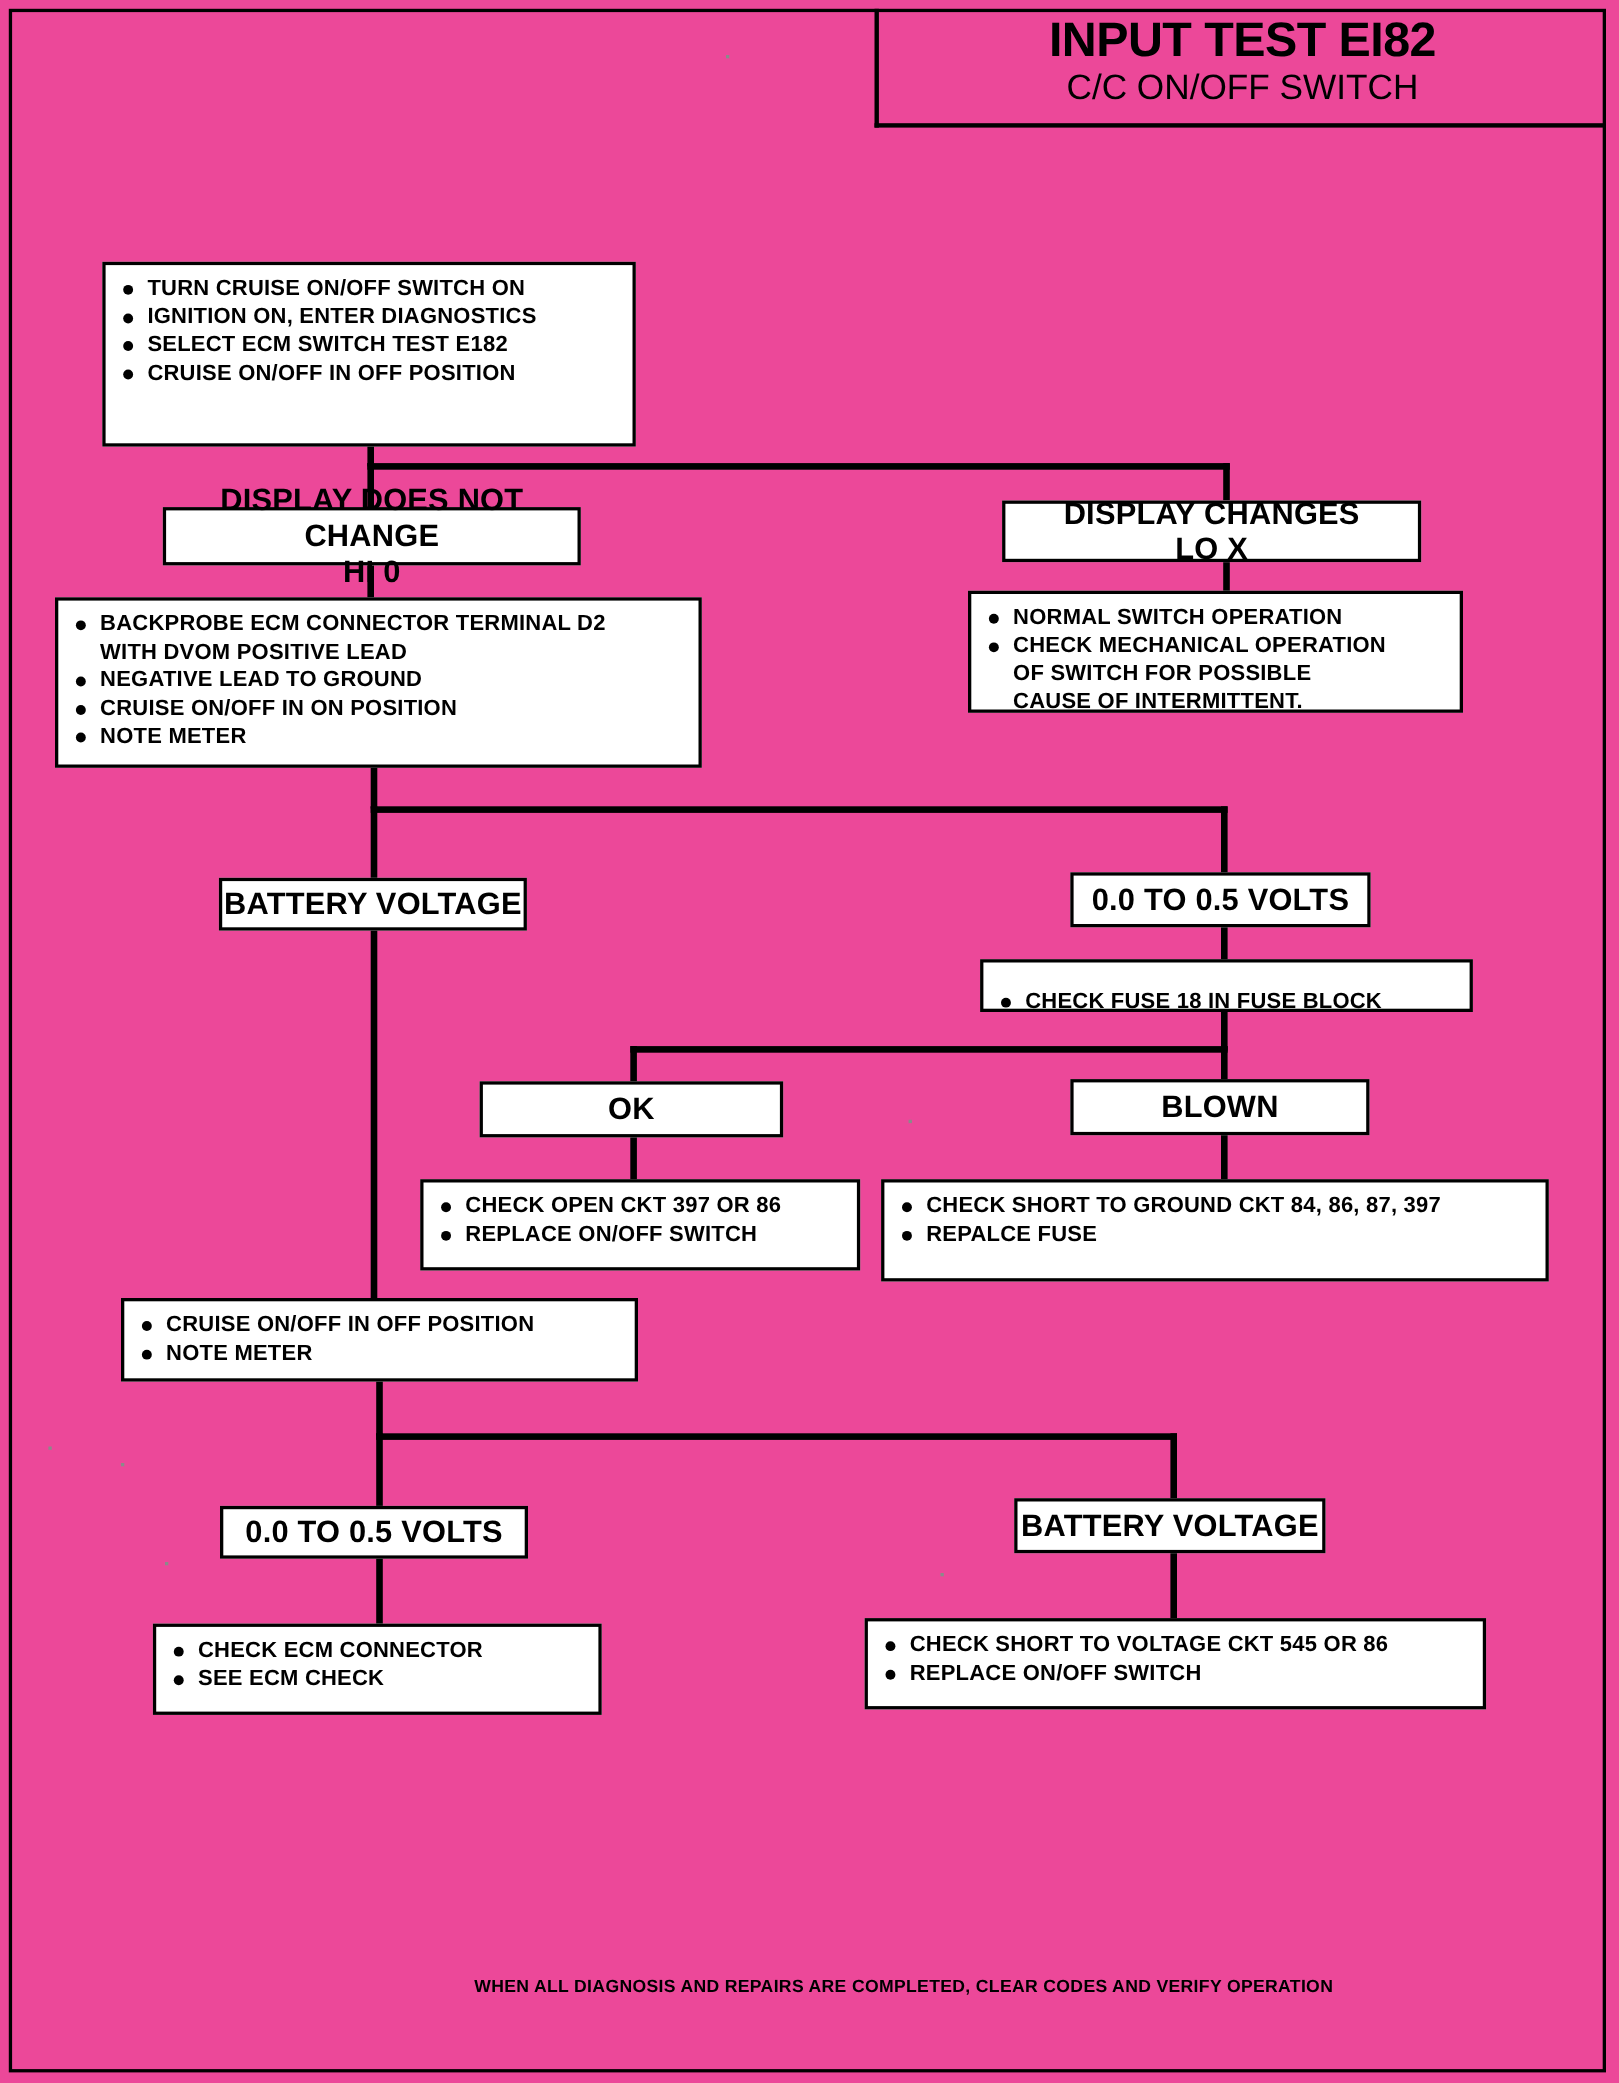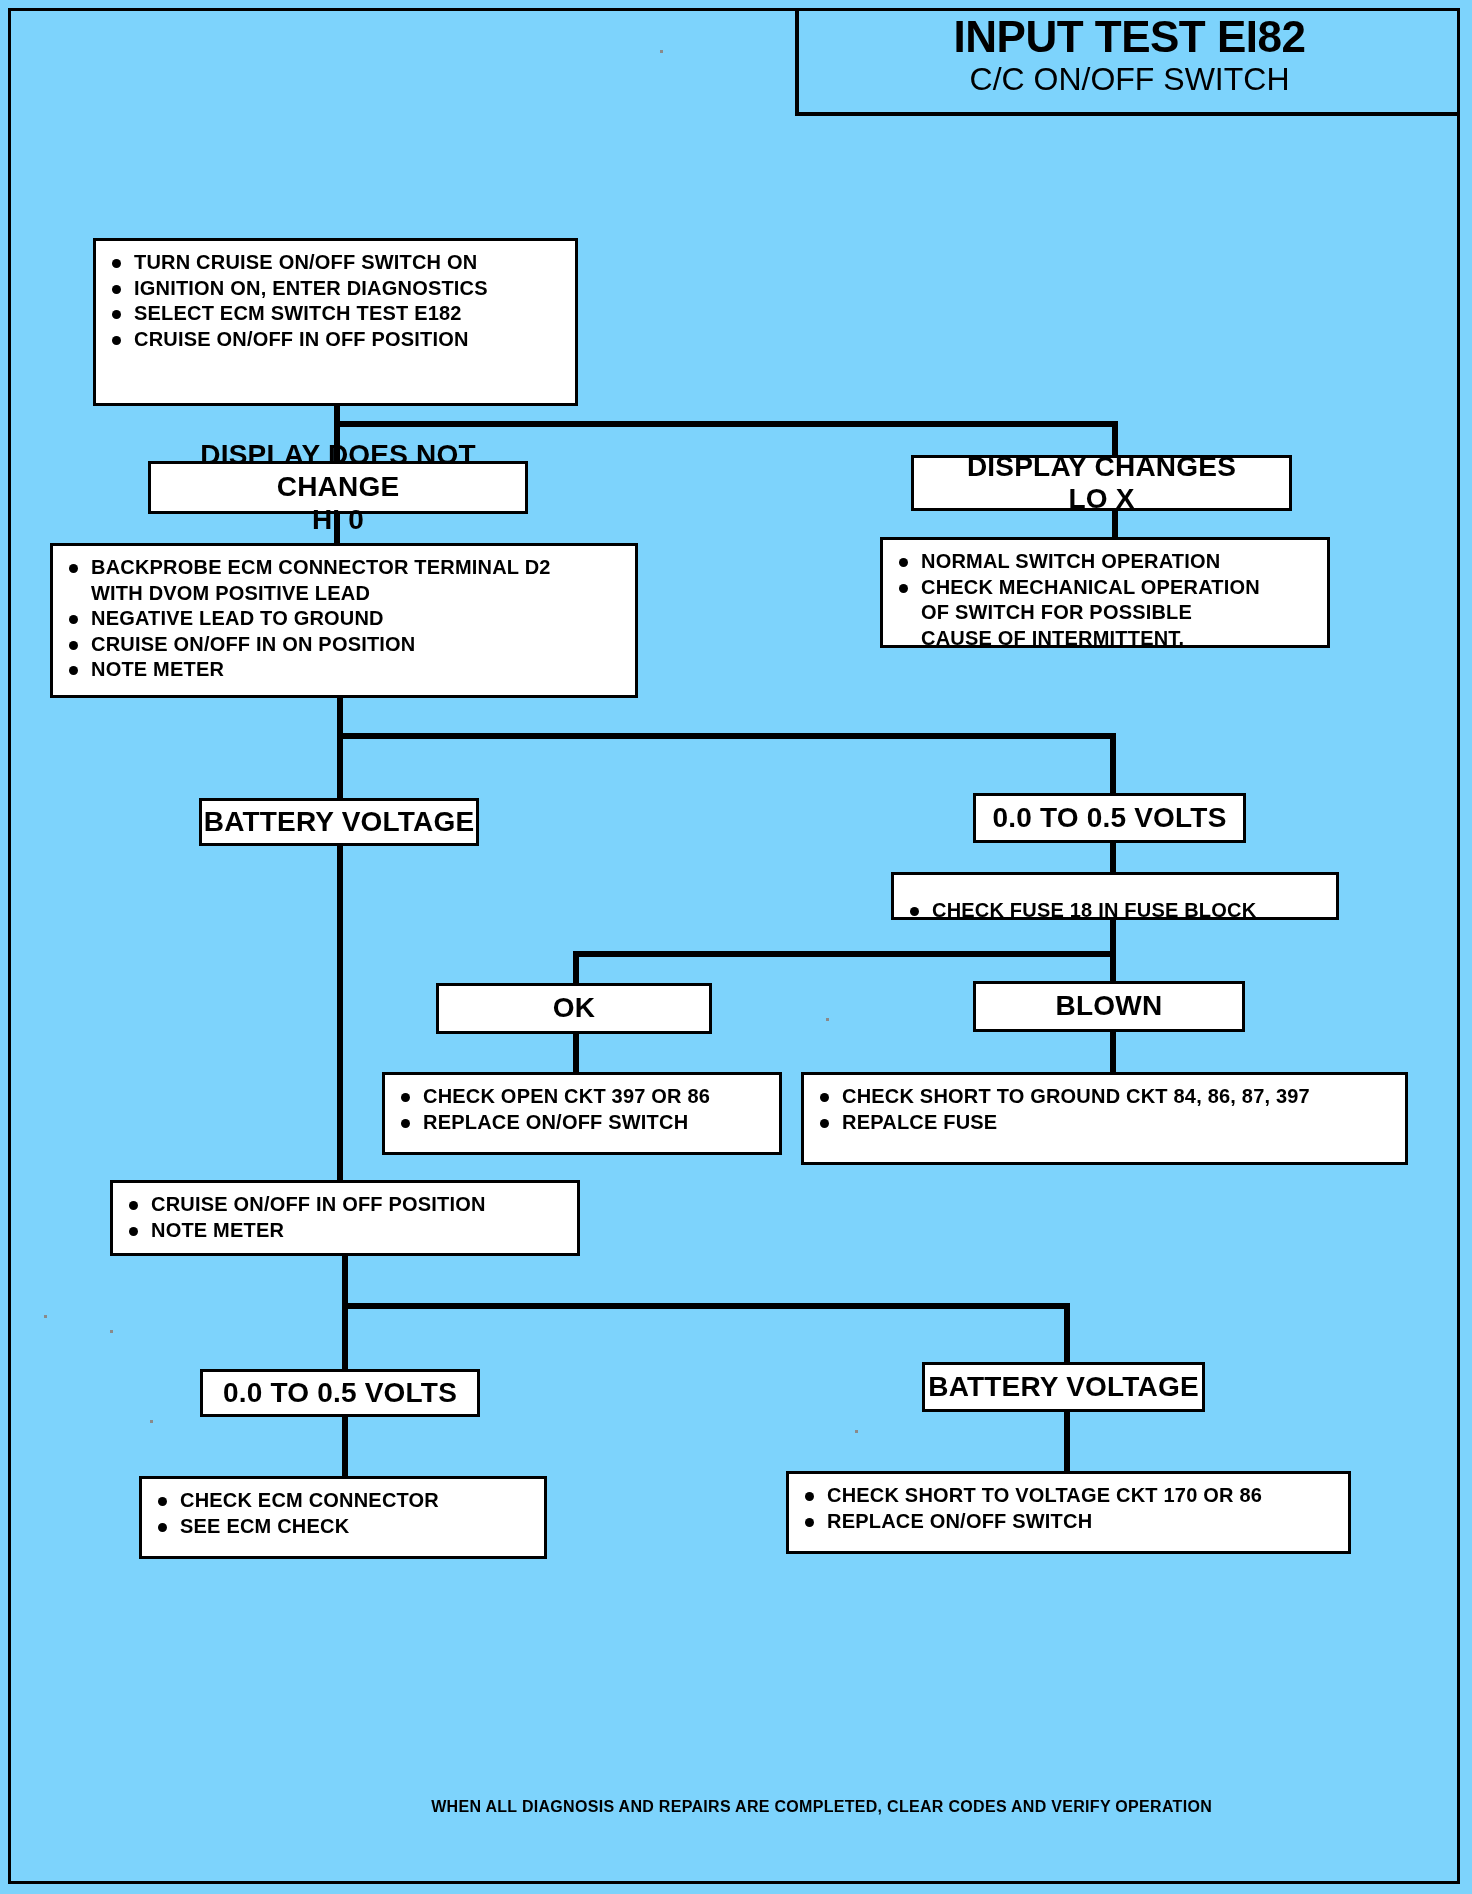--- a/index.html
+++ b/index.html
@@ -8,21 +8,21 @@
     background: #ffffff;
   }
   body {
     font-family: "Liberation Sans", sans-serif;
     -webkit-font-smoothing: none;
   }
   #page {
     position: relative;
     width: 1472px;
     height: 1894px;
-    background: #7dd3fc;
+    background: #ec4899;
     overflow: hidden;
   }
 
   
   .page-frame {
     position: absolute;
     left: 8px;
     top: 8px;
     width: 1452px;
     height: 1876px;
@@ -282,21 +282,21 @@
 
   <div class="node" style="left:139px; top:1476px; width:408px; height:83px;">
     <ul class="bullets">
       <li>CHECK ECM CONNECTOR</li>
       <li>SEE  ECM CHECK</li>
     </ul>
   </div>
 
   <div class="node" style="left:786px; top:1471px; width:565px; height:83px;">
     <ul class="bullets">
-      <li>CHECK SHORT TO VOLTAGE CKT 170 OR 86</li>
+      <li>CHECK SHORT TO VOLTAGE CKT 545 OR 86</li>
       <li>REPLACE ON/OFF SWITCH</li>
     </ul>
   </div>
 
   <div class="footer">WHEN ALL DIAGNOSIS AND REPAIRS ARE COMPLETED, CLEAR CODES AND VERIFY OPERATION</div>
 
   <div class="speck" style="left:660px; top:50px;"></div>
   <div class="speck" style="left:44px; top:1315px;"></div>
   <div class="speck" style="left:110px; top:1330px;"></div>
   <div class="speck" style="left:826px; top:1018px;"></div>

